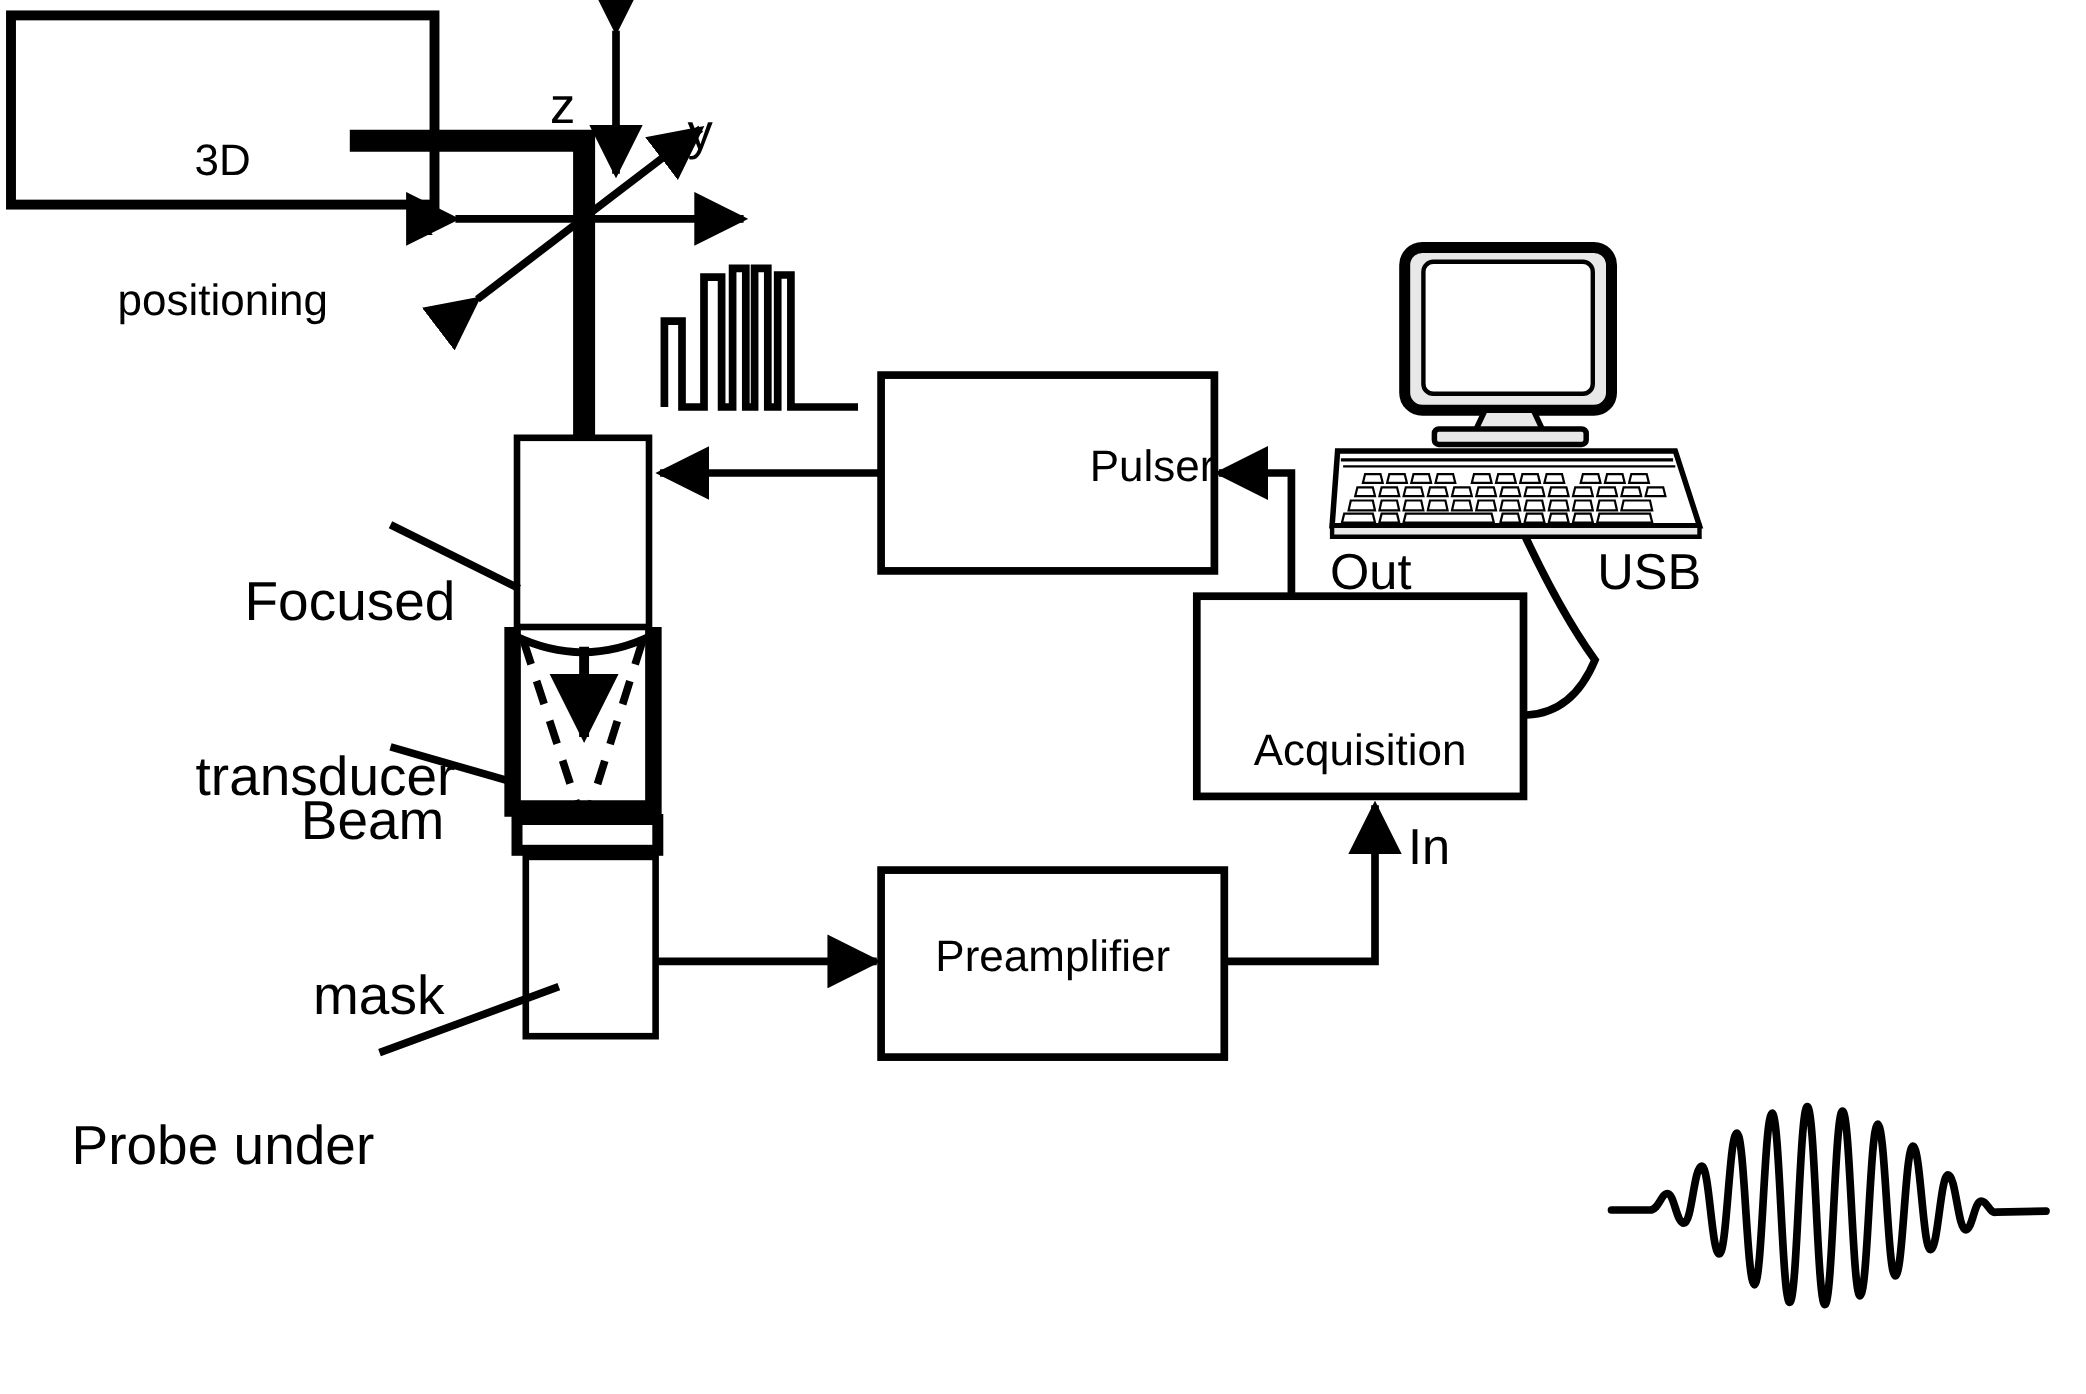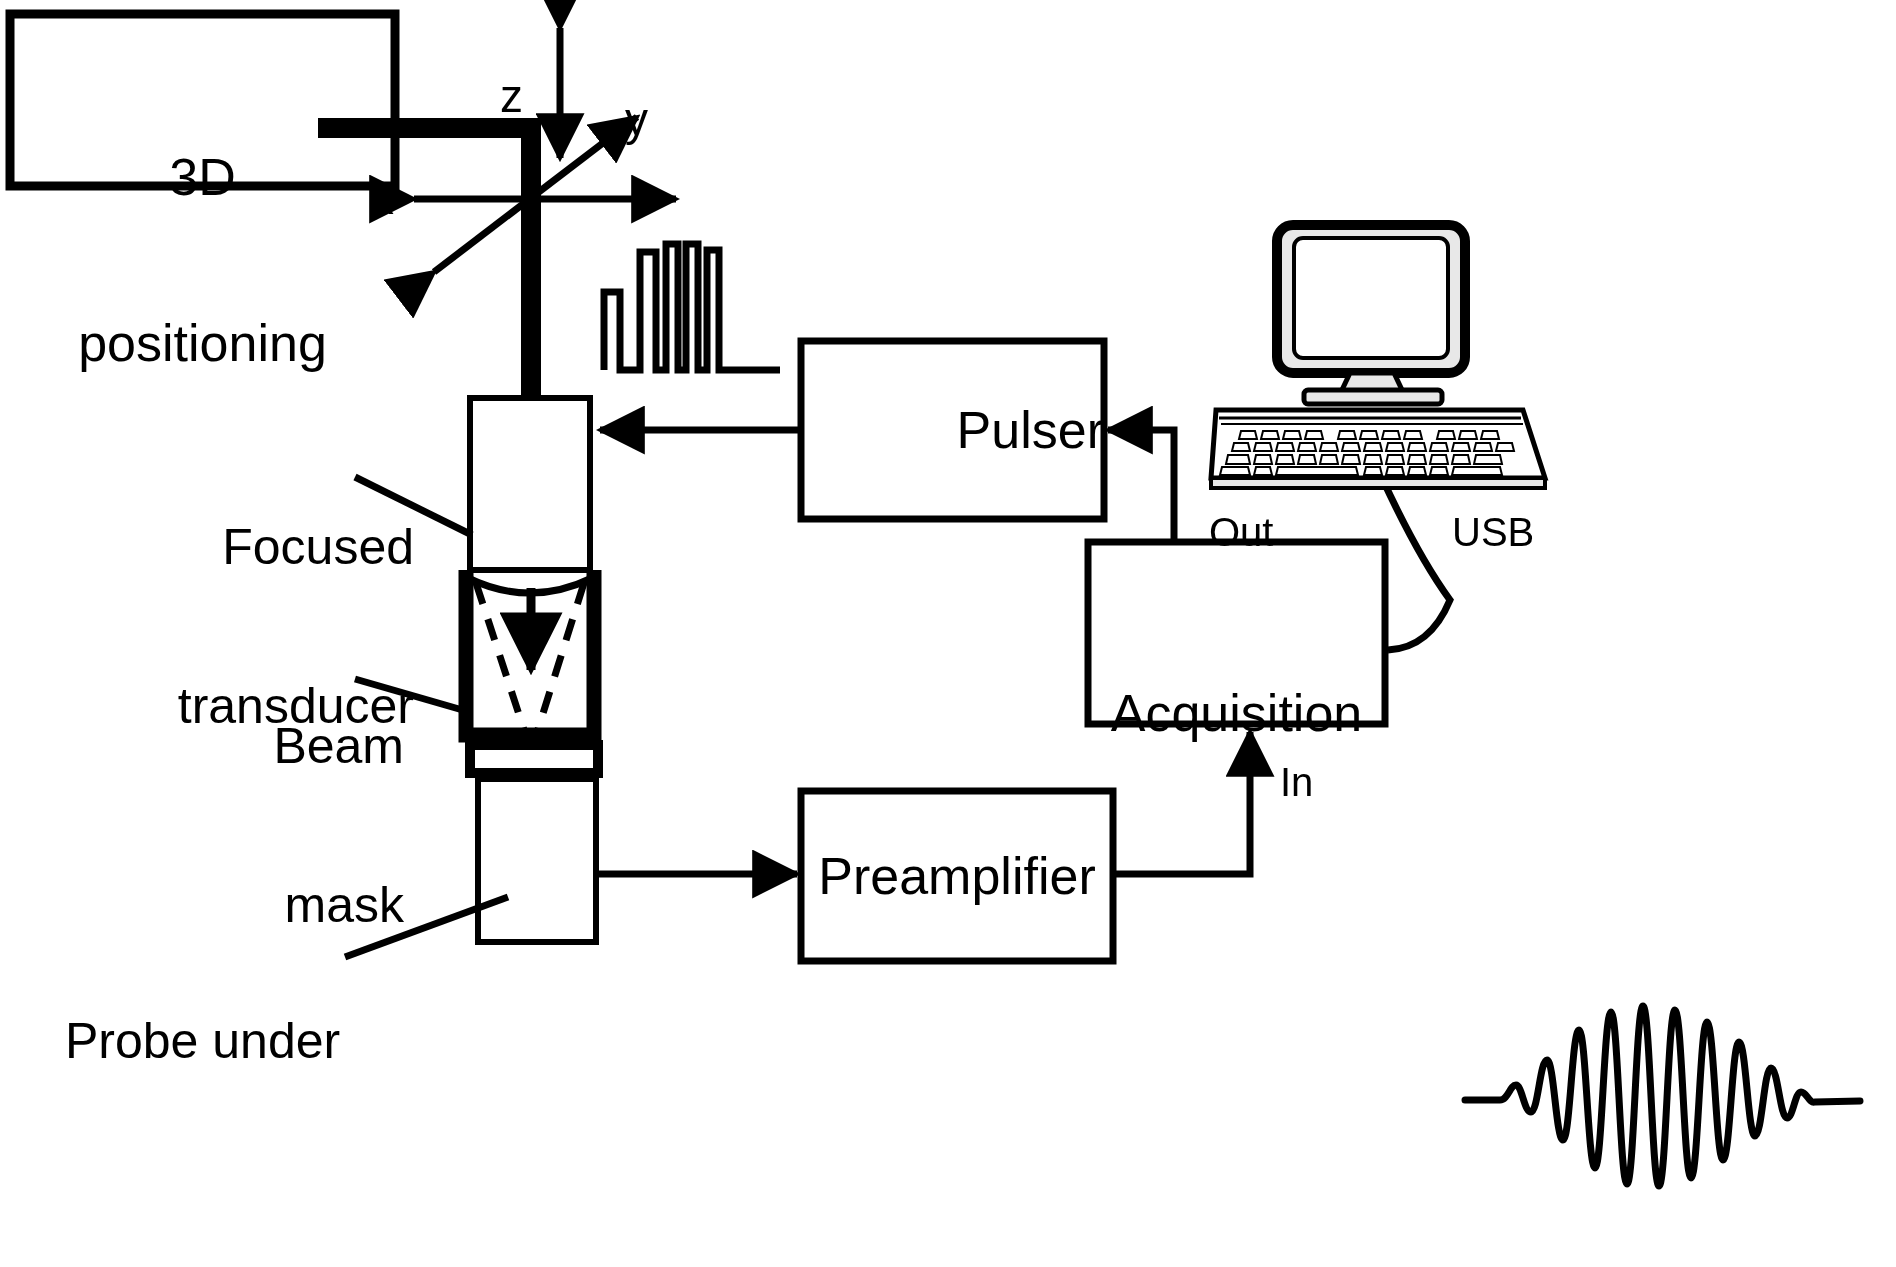--- a/index.html
+++ b/index.html
@@ -29,24 +29,24 @@
   .lbl {
     position: absolute;
     color: #000000;
     font-family: "Liberation Sans", sans-serif;
     line-height: 1.06;
     white-space: pre;
     user-select: none;
   }
   .lbl.center { text-align: center; }
   .lbl.right  { text-align: right; margin-left: 24px; }
-  .fs-box   { font-size: 52px; }
+  .fs-box   { font-size: 40px; }
   .fs-note  { font-size: 50px; }
   .fs-axis  { font-size: 46px; }
-  .fs-port  { font-size: 40px; margin-top: 16px; }
+  .fs-port  { font-size: 46px; }
 </style>
 </head>
 <body>
 
 <div id="diagram-root">
 
   <svg class="board" viewBox="0 0 1896 1267">
     <defs>
       <marker id="ah" markerWidth="7" markerHeight="7" refX="6.4" refY="3.5" orient="auto" markerUnits="strokeWidth">
         <path d="M0,0 L7,3.5 L0,7 z" fill="#000"></path>

